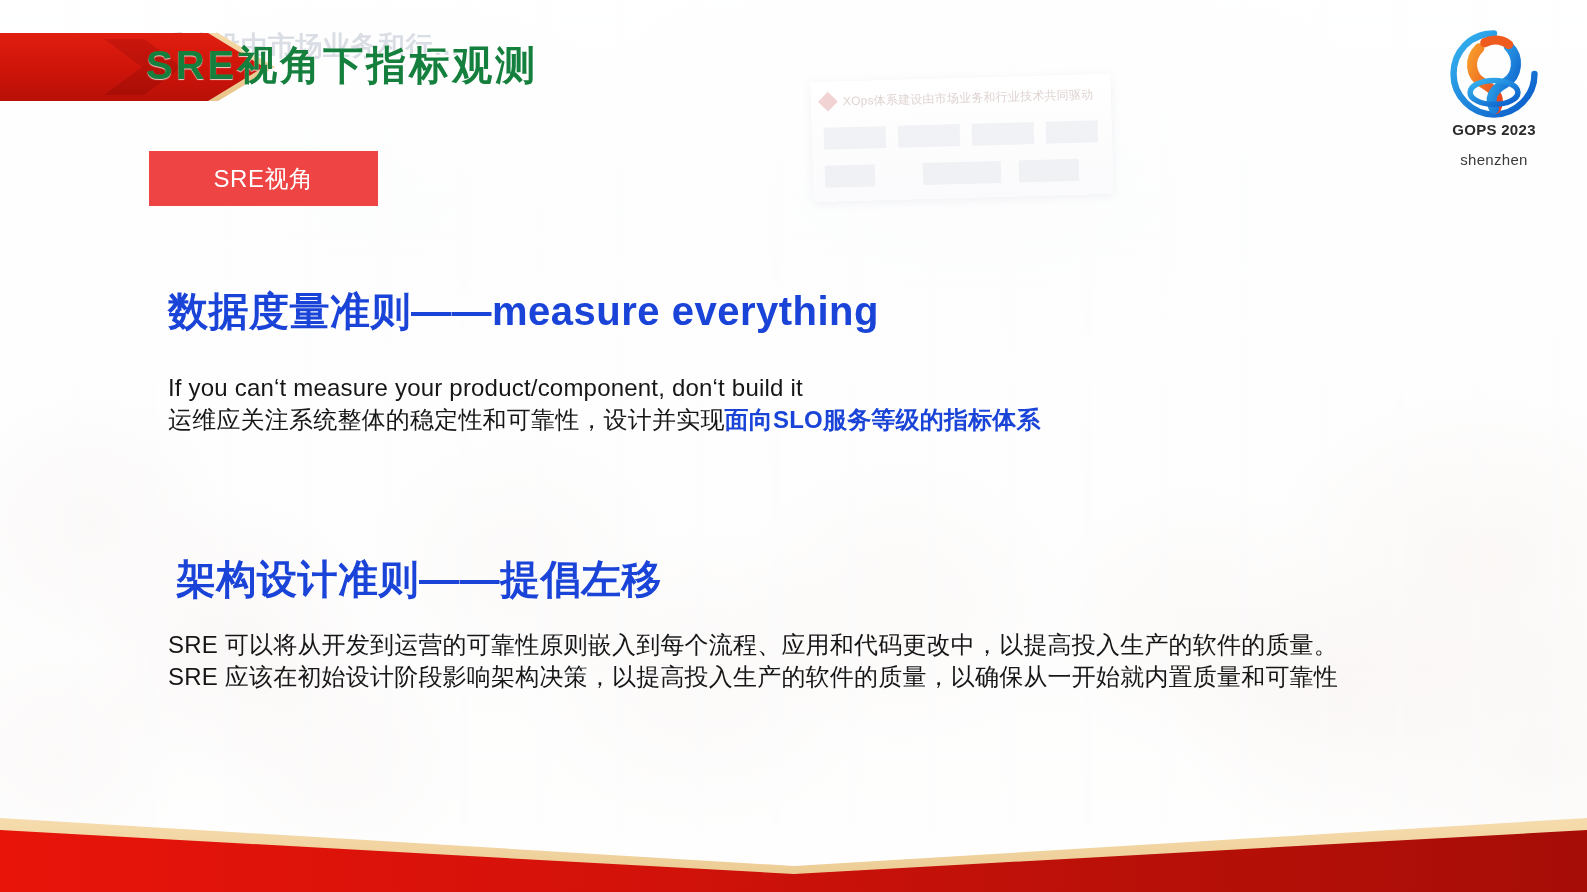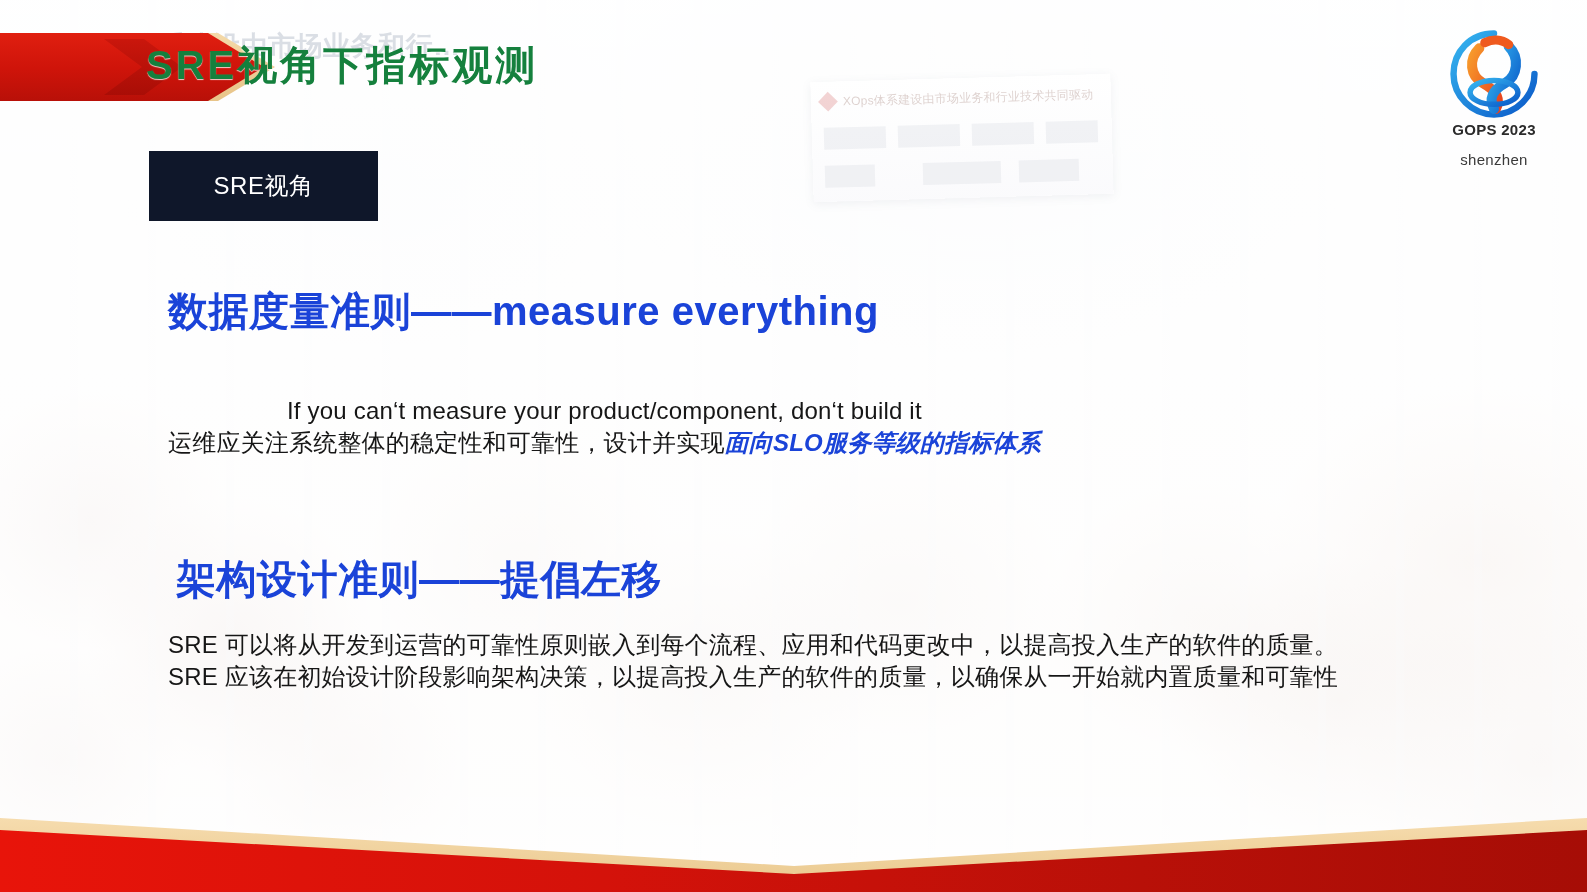--- a/index.html
+++ b/index.html
@@ -188,22 +188,22 @@
     letter-spacing: 0.3px;
     margin-top: 13px;
   }
 
   
   .blue-tag {
     position: absolute;
     left: 149px;
     top: 151px;
     width: 229px;
-    height: 70px;
-    background: #0f172a;
+    height: 55px;
+    background: #ef4444;
     display: flex;
     align-items: center;
     justify-content: center;
   }
   .blue-tag span {
     color: #ffffff;
     font-size: 24px;
     letter-spacing: 0.5px;
   }
 
@@ -222,26 +222,25 @@
   .heading-2 { top: 552px; margin-left: 8px; }
 
   .para {
     position: absolute;
     font-size: 24px;
     color: #161616;
     line-height: 32px;
     white-space: nowrap;
     letter-spacing: 0.2px;
   }
-  .para-1 { top: 395px; text-align: center; }
+  .para-1 { top: 372px; }
   .para-2 { top: 629px; }
   .para .hl {
     color: #1a43d8;
     font-weight: bold;
-    font-style: italic;
   }
 
   
   .bottom-gold {
     position: absolute;
     left: 0;
     bottom: 0;
     width: 1587px;
     height: 74px;
     background: linear-gradient(180deg, #f6dcae, #e9c78c);

